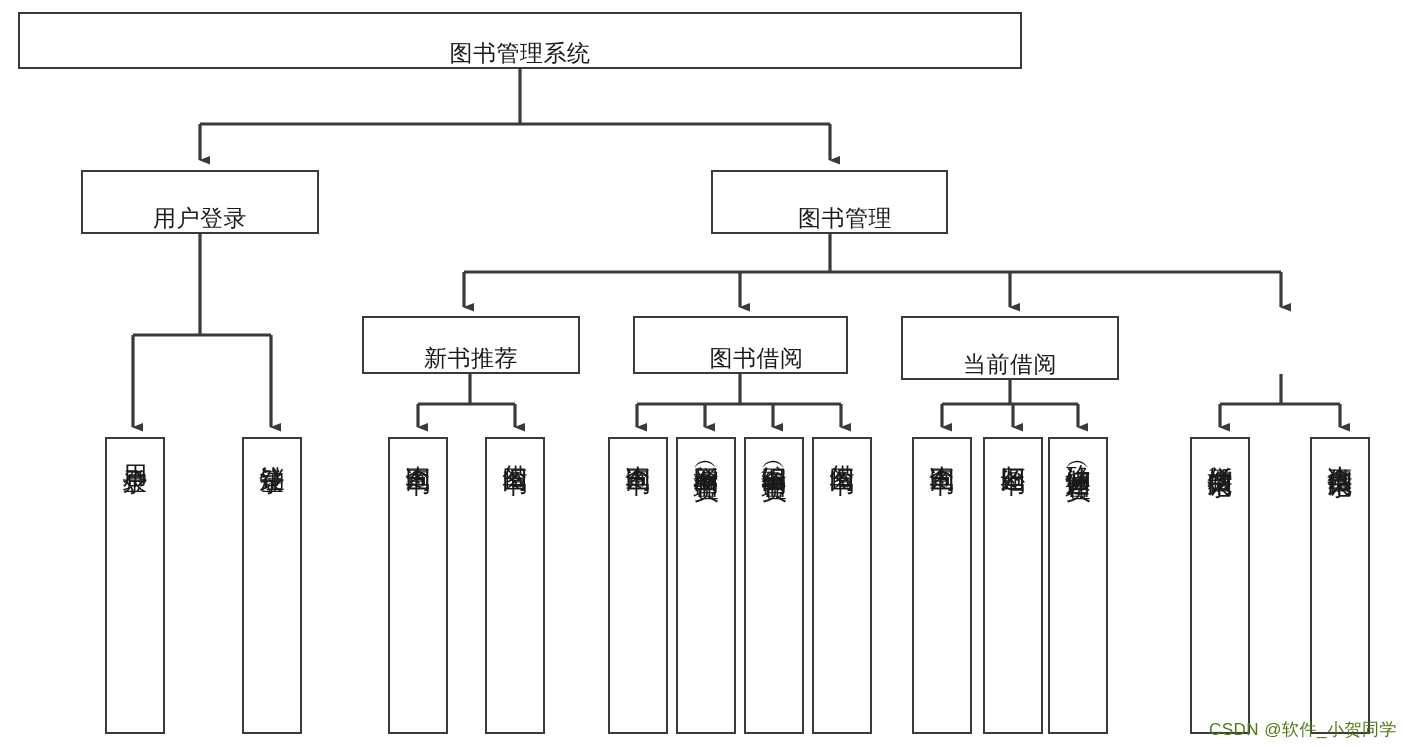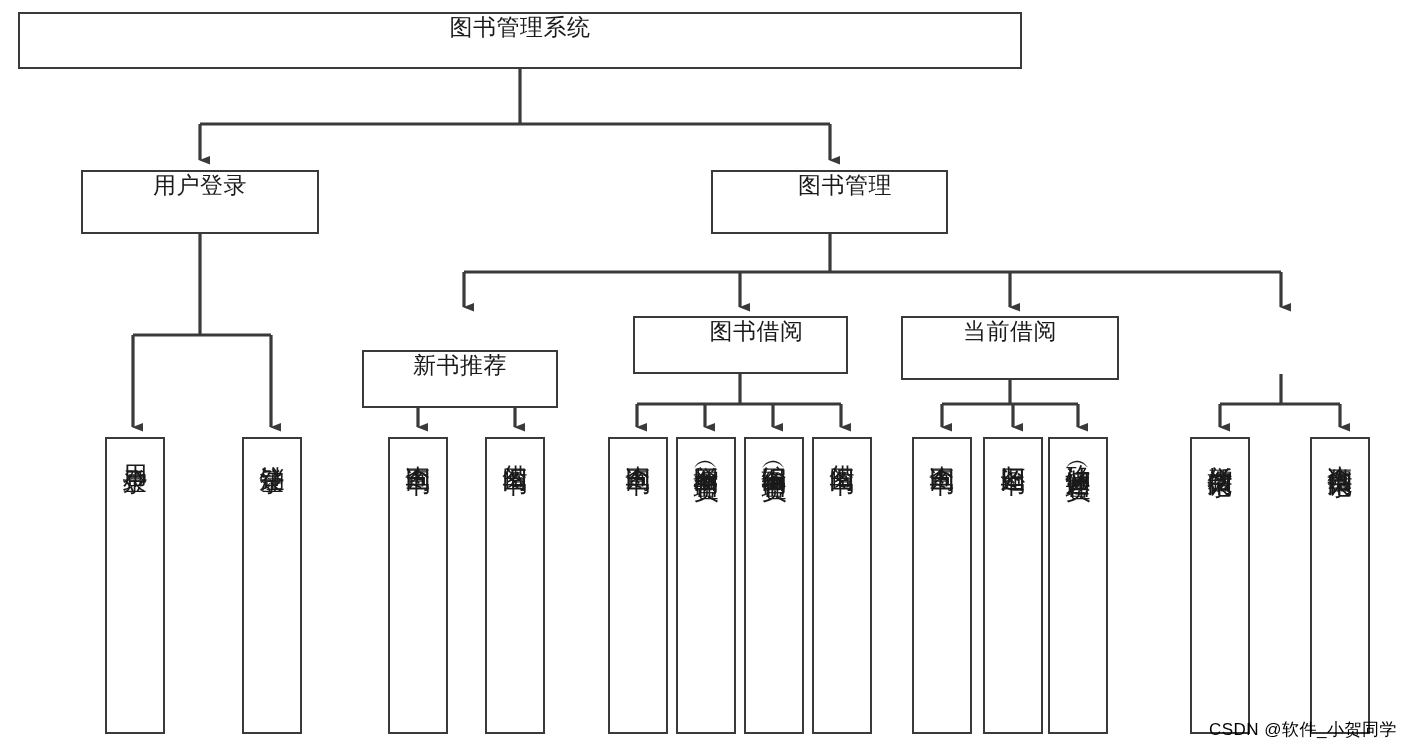--- a/index.html
+++ b/index.html
@@ -25,21 +25,21 @@
     left: 0;
     width: 1405px;
     height: 747px;
   }
   .node-box {
     position: absolute;
     box-sizing: border-box;
     border: 2px solid #3a3a3a;
     background: #ffffff;
     display: flex;
-    align-items: flex-start;
+    align-items: flex-end;
     justify-content: center;
     overflow: hidden;
   }
   .node-label {
     color: #1a1a1a;
     text-align: center;
     line-height: 1.18;
     white-space: nowrap;
   }
   .horiz .node-label {
@@ -55,21 +55,21 @@
     text-orientation: upright;
     font-size: 25px;
     letter-spacing: 2px;
     line-height: 1;
   }
   #watermark {
     position: absolute;
     right: 8px;
     bottom: 6px;
     font-size: 17px;
-    color: #000000;
+    color: #4d7c0f;
     letter-spacing: 0.5px;
     white-space: nowrap;
     pointer-events: none;
     margin-left: 39px;
   }
 </style>
 </head>
 <body>
 
 <div id="diagram-root">
@@ -131,21 +131,21 @@
     <span class="node-label">图书管理系统</span>
   </div>
 
   <div class="node-box horiz" style="left:81px; top:170px; width:238px; height:64px;">
     <span class="node-label">用户登录</span>
   </div>
   <div class="node-box horiz" style="left:711px; top:170px; width:237px; height:64px;padding-left:31px;">
     <span class="node-label">图书管理</span>
   </div>
 
-  <div class="node-box horiz" style="left:362px; top:316px; width:196px; height:58px;margin-top:34px;">
+  <div class="node-box horiz" style="left:362px; top:316px; width:218px; height:58px;">
     <span class="node-label">新书推荐</span>
   </div>
   <div class="node-box horiz" style="left:633px; top:316px; width:215px; height:58px;padding-left:32px;">
     <span class="node-label">图书借阅</span>
   </div>
   <div class="node-box horiz" style="left:901px; top:316px; width:218px; height:64px;">
     <span class="node-label">当前借阅</span>
   </div>
 
   <div class="node-box vert" style="left:105px; top:437px; width:60px; height:297px;">

